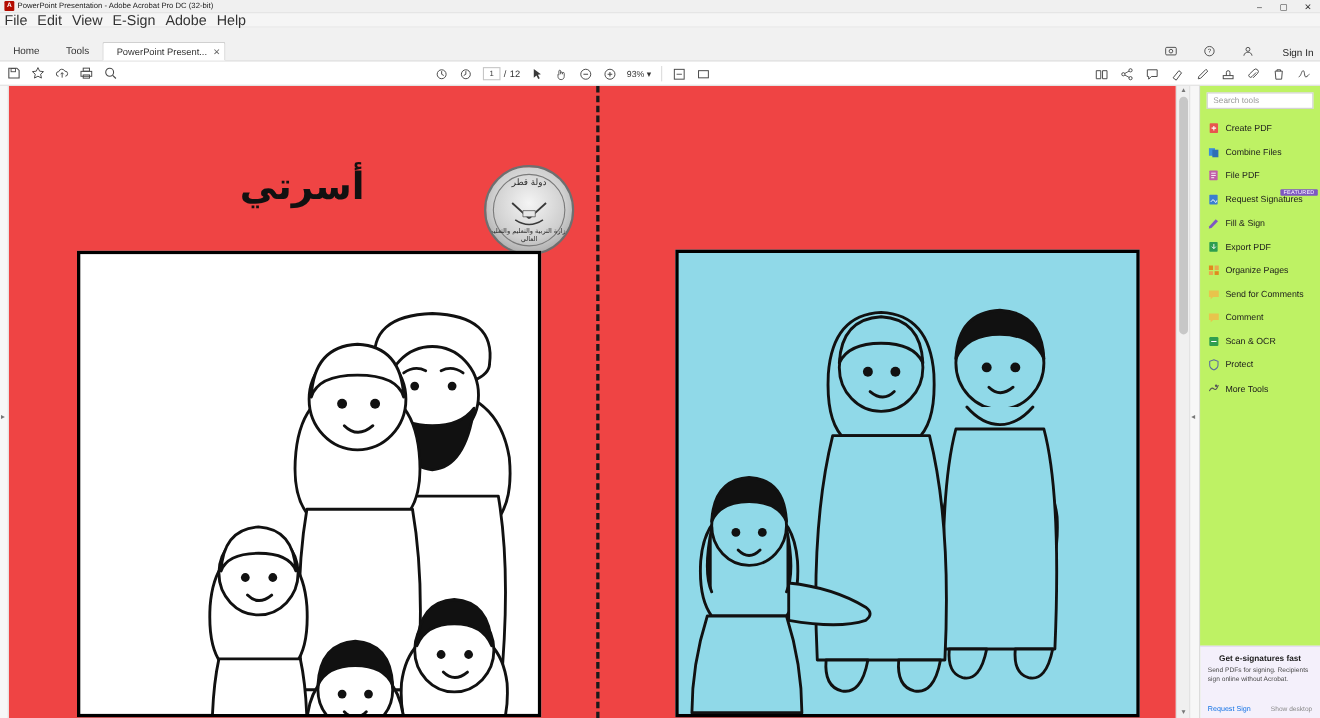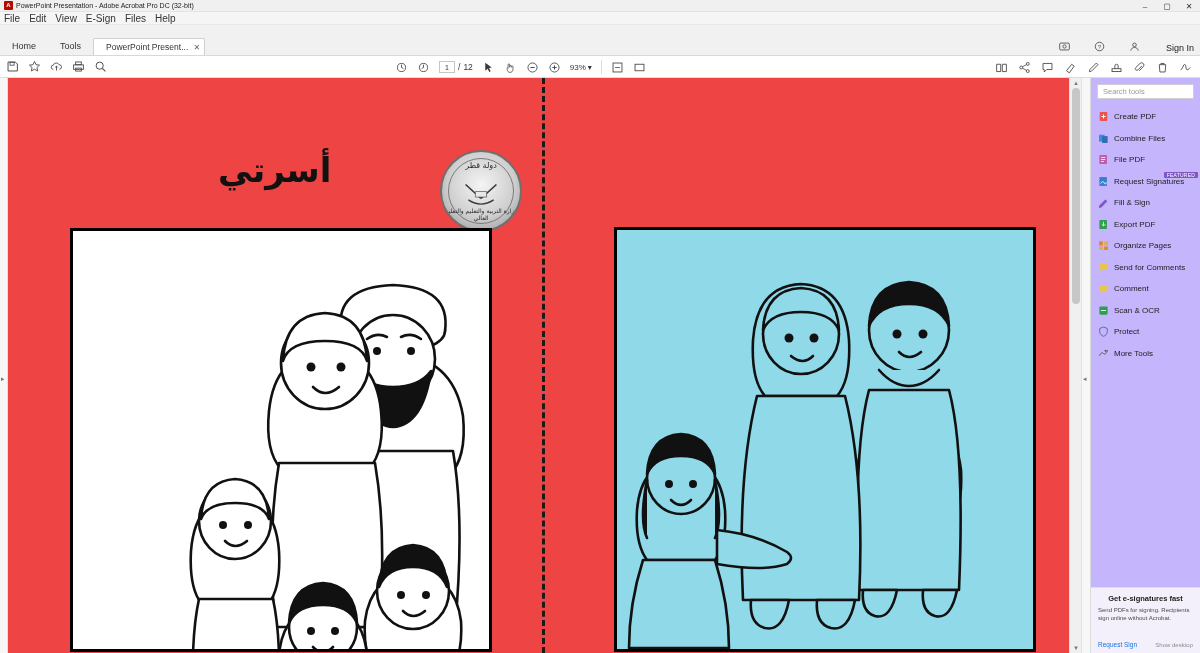--- a/index.html
+++ b/index.html
@@ -51,21 +51,21 @@
     font-size: 8px; color: #333;
   }
 
   
   .menubar {
     height: 13px;
     background: #f5f5f5;
     display: flex;
     align-items: center;
     padding-left: 4px;
-    font-size: 10px;
+    font-size: 13px;
     color: #333;
     border-bottom: 1px solid #e8e8e8;
   }
   .menubar span { margin-right: 9px; cursor: default; }
 
   
   .tabstrip {
     height: 17px;
     background: #f1f1f1;
     display: flex;
@@ -279,21 +279,21 @@
     position: relative;
   }
   .rightrail .arrow {
     position: absolute; top: 297px; left: 1px;
     font-size: 7px; color: #777;
   }
 
   
   .toolspanel {
     width: 110px;
-    background: #c4b5fd;
+    background: #bef264;
     border-left: 1px solid #dcdcdc;
     display: flex; flex-direction: column;
     position: relative;
   }
   .searchtools {
     margin: 6px 6px 4px 6px;
     height: 15px;
     background: #fff;
     border: 1px solid #cfcfcf;
     font-size: 7.5px;
@@ -360,21 +360,21 @@
       <div>▢</div>
       <div class="close">✕</div>
     </div>
   </div>
 
   <div class="menubar">
     <span>File</span>
     <span>Edit</span>
     <span>View</span>
     <span>E-Sign</span>
-    <span>Files</span>
+    <span>Adobe</span>
     <span>Help</span>
   </div>
 
   <div class="tabstrip">
     <div class="tab">Home</div>
     <div class="tab">Tools</div>
     <div class="tab doc">
       <span>PowerPoint Present...</span>
       <span class="x">✕</span>
     </div>

